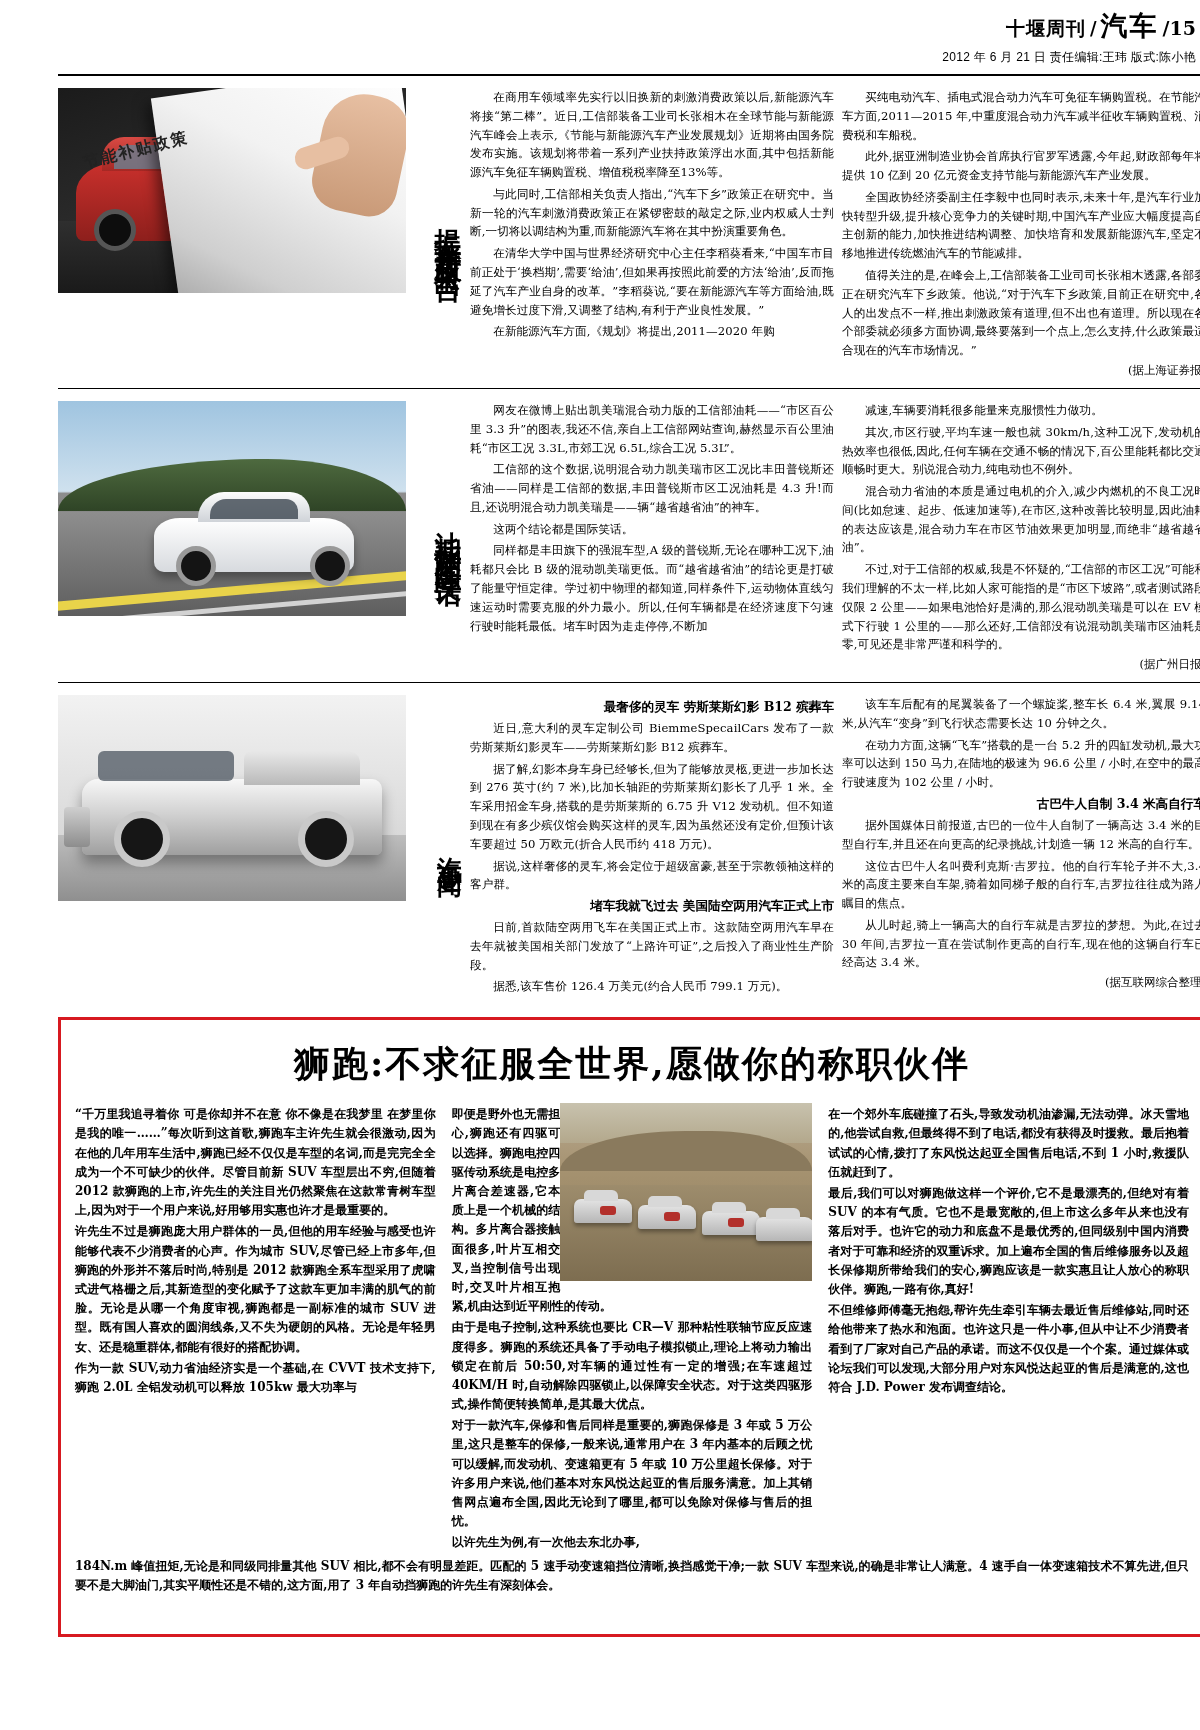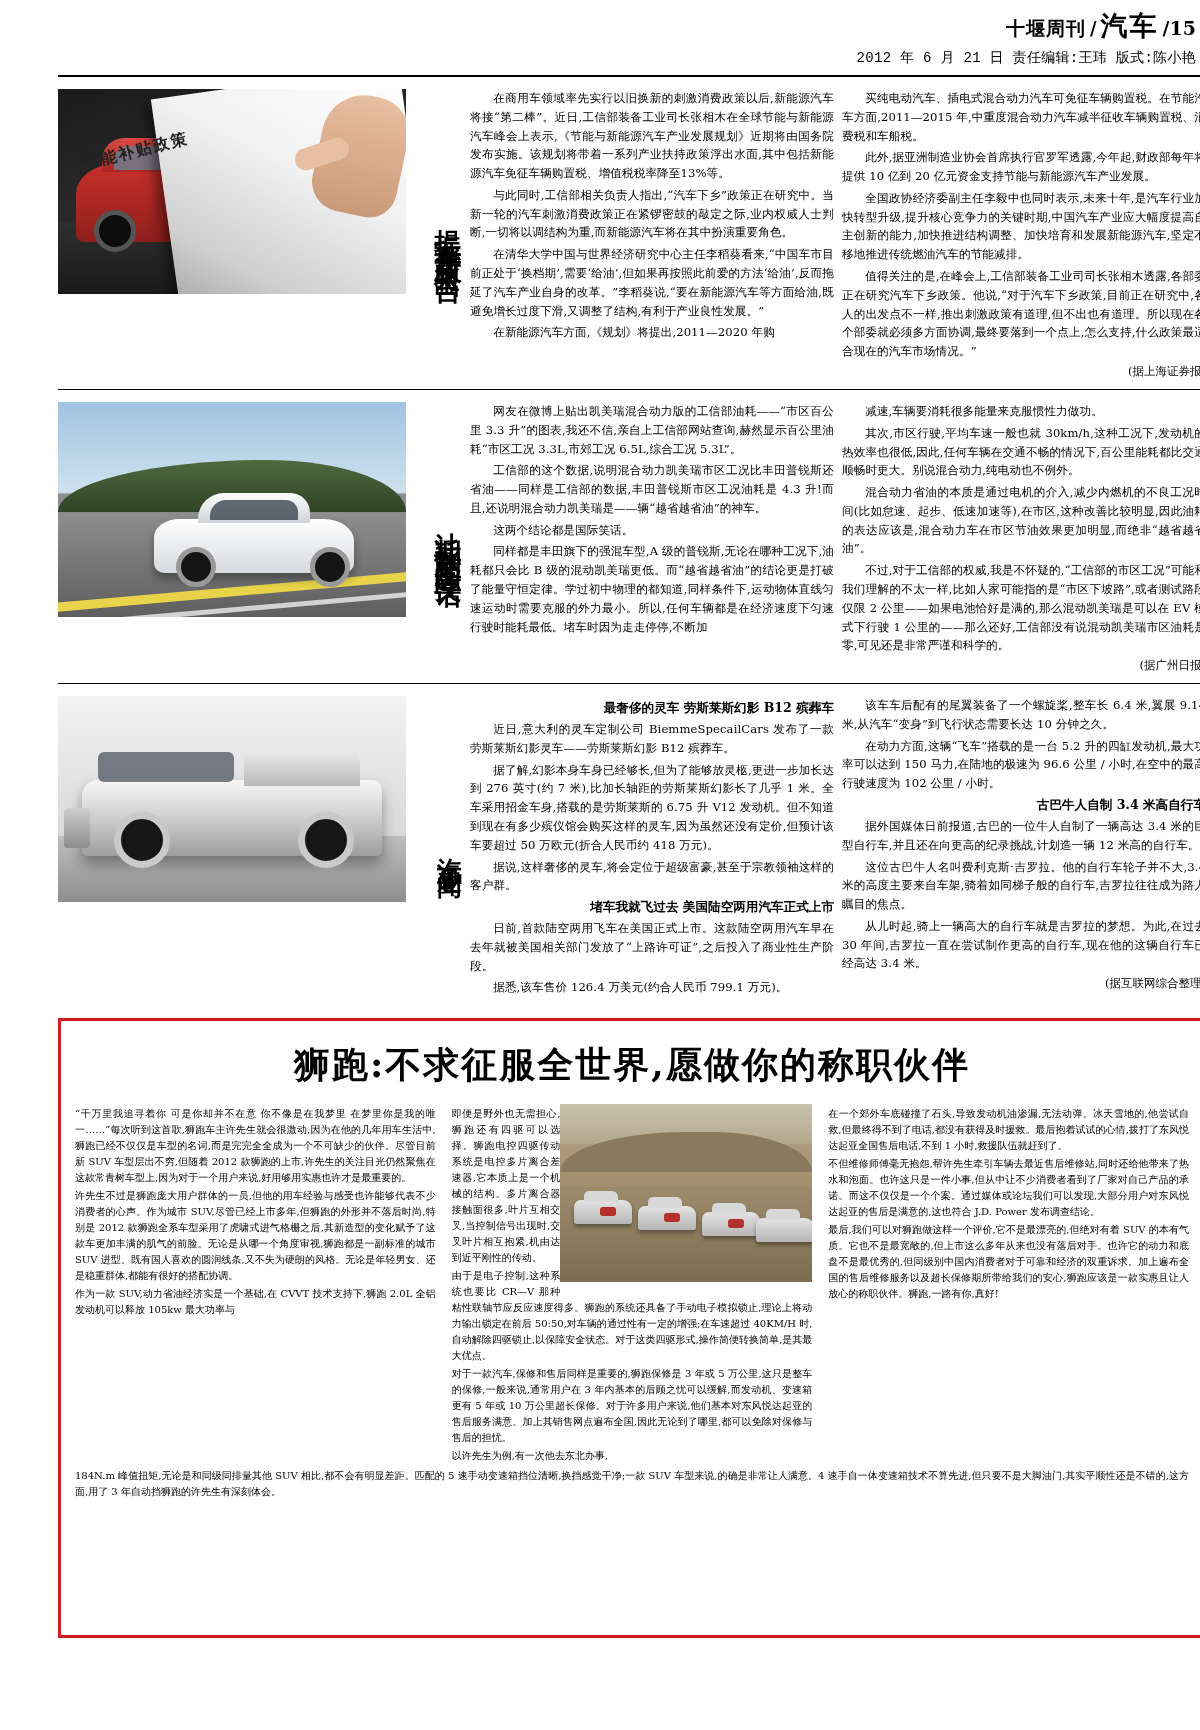--- a/index.html
+++ b/index.html
@@ -16,21 +16,21 @@
   
   .masthead{
     display:flex;flex-direction:column;align-items:flex-end;
     padding:8px 10px 2px 0;
   }
   .mast-line1{display:flex;align-items:baseline;gap:4px;font-family:"DejaVu Serif","Liberation Serif",serif;}
   .mast-weekly{font-size:19px;font-weight:bold;letter-spacing:1px;}
   .mast-slash{font-size:18px;font-weight:bold;}
   .mast-section{font-size:27px;font-weight:bold;letter-spacing:2px;}
   .mast-page{font-size:19px;font-weight:bold;}
-  .mast-line2{font-size:14px;margin-top:5px;letter-spacing:.3px;font-family:Liberation Mono, monospace;}
+  .mast-line2{font-size:12px;margin-top:5px;letter-spacing:.3px;font-family:Liberation Sans, sans-serif;}
 
   .rule-top{border-top:2px solid #000;margin:6px 0 0 0;}
 
   
   .article{display:flex;padding:12px 0 10px 0;}
   .art-divider{border-top:1px solid #000;}
   .vtitle{
     width:44px;min-width:44px;
     writing-mode:vertical-rl;
     font-family:"DejaVu Serif","Liberation Serif",serif;
@@ -162,21 +162,21 @@
   .promo-photo .suv.s1{left:14px;bottom:58px;}
   .promo-photo .suv.s2{left:78px;bottom:52px;}
   .promo-photo .suv.s3{left:142px;bottom:46px;}
   .promo-photo .suv.s4{left:196px;bottom:40px;}
   .promo-photo .red{position:absolute;width:16px;height:9px;background:#b3302b;border-radius:3px;}
   .promo-photo .red.r1{left:40px;bottom:66px;}
   .promo-photo .red.r2{left:104px;bottom:60px;}
   .promo-photo .red.r3{left:168px;bottom:54px;}
   .promo-cap{
     font-family:"DejaVu Serif","Liberation Serif",serif;
-    font-size:10px;line-height:1.6;text-align:justify;margin:2px 0 0 0;
+    font-size:12px;line-height:1.6;text-align:justify;margin:2px 0 0 0;font-weight:bold;
   }
 </style>
 </head>
 <body>
 
 <div class="page">
 
   <div class="masthead">
     <div class="mast-line1">
       <span class="mast-weekly">十堰周刊</span>
@@ -309,20 +309,20 @@
           <div class="red r2"></div>
           <div class="red r3"></div>
         </div>
         <p class="promo-cap">即便是野外也无需担心,狮跑还有四驱可以选择。狮跑电控四驱传动系统是电控多片离合差速器,它本质上是一个机械的结构。多片离合器接触面很多,叶片互相交叉,当控制信号出现时,交叉叶片相互抱紧,机由达到近平刚性的传动。</p>
         <p class="promo-cap">由于是电子控制,这种系统也要比 CR—V 那种粘性联轴节应反应速度得多。狮跑的系统还具备了手动电子模拟锁止,理论上将动力输出锁定在前后 50:50,对车辆的通过性有一定的增强;在车速超过 40KM/H 时,自动解除四驱锁止,以保障安全状态。对于这类四驱形式,操作简便转换简单,是其最大优点。</p>
         <p class="promo-cap">对于一款汽车,保修和售后同样是重要的,狮跑保修是 3 年或 5 万公里,这只是整车的保修,一般来说,通常用户在 3 年内基本的后顾之忧可以缓解,而发动机、变速箱更有 5 年或 10 万公里超长保修。对于许多用户来说,他们基本对东风悦达起亚的售后服务满意。加上其销售网点遍布全国,因此无论到了哪里,都可以免除对保修与售后的担忧。</p>
         <p class="promo-cap">以许先生为例,有一次他去东北办事,</p>
       </div>
       <div class="pcol">
         <p class="promo-cap">在一个郊外车底碰撞了石头,导致发动机油渗漏,无法动弹。冰天雪地的,他尝试自救,但最终得不到了电话,都没有获得及时援救。最后抱着试试的心情,拨打了东风悦达起亚全国售后电话,不到 1 小时,救援队伍就赶到了。</p>
+        <p class="promo-cap">最后,我们可以对狮跑做这样一个评价,它不是最漂亮的,但绝对有着 SUV 的本有气质。它也不是最宽敞的,但上市这么多年从来也没有落后对手。也许它的动力和底盘不是最优秀的,但同级别中国内消费者对于可靠和经济的双重诉求。加上遍布全国的售后维修服务以及超长保修期所带给我们的安心,狮跑应该是一款实惠且让人放心的称职伙伴。狮跑,一路有你,真好!</p>
         <p class="promo-cap">不但维修师傅毫无抱怨,帮许先生牵引车辆去最近售后维修站,同时还给他带来了热水和泡面。也许这只是一件小事,但从中让不少消费者看到了厂家对自己产品的承诺。而这不仅仅是一个个案。通过媒体或论坛我们可以发现,大部分用户对东风悦达起亚的售后是满意的,这也符合 J.D. Power 发布调查结论。</p>
-        <p class="promo-cap">最后,我们可以对狮跑做这样一个评价,它不是最漂亮的,但绝对有着 SUV 的本有气质。它也不是最宽敞的,但上市这么多年从来也没有落后对手。也许它的动力和底盘不是最优秀的,但同级别中国内消费者对于可靠和经济的双重诉求。加上遍布全国的售后维修服务以及超长保修期所带给我们的安心,狮跑应该是一款实惠且让人放心的称职伙伴。狮跑,一路有你,真好!</p>
       </div>
     </div>
     <p class="promo-cap" style="margin-top:4px">184N.m 峰值扭矩,无论是和同级同排量其他 SUV 相比,都不会有明显差距。匹配的 5 速手动变速箱挡位清晰,换挡感觉干净;一款 SUV 车型来说,的确是非常让人满意。4 速手自一体变速箱技术不算先进,但只要不是大脚油门,其实平顺性还是不错的,这方面,用了 3 年自动挡狮跑的许先生有深刻体会。</p>
   </div>
 
 </div>
 
 </body></html>

